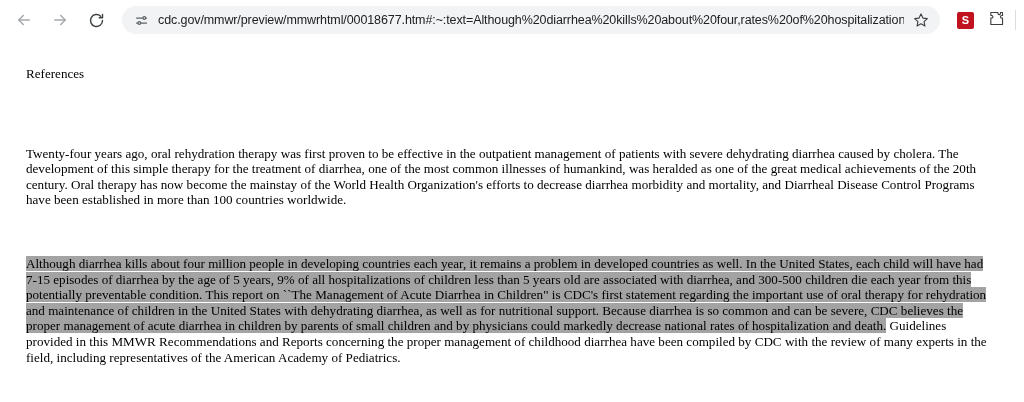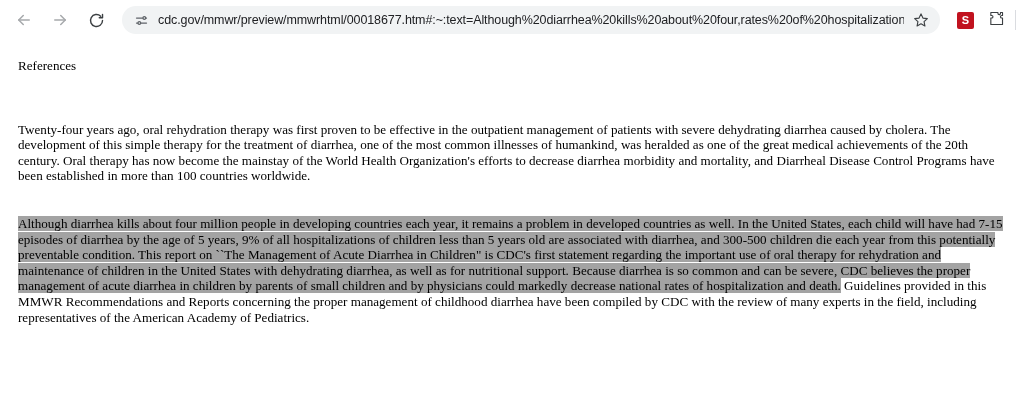--- a/index.html
+++ b/index.html
@@ -136,21 +136,21 @@
   }
   .content {
     padding: 0 12px 0 10px;
     box-sizing: border-box;
   }
   p.para {
     font-family: "Liberation Serif", serif;
     font-size: 13.1px;
     line-height: 15.6px;
     color: #000000;
-    margin: 8px;
+    margin: 16px;
     padding: 0;
     text-align: left;
   }
   .spacer-lg { height: 16px; }
   .first-gap { height: 10px; }
   mark.hl-strong {
     background: #a3a3a3;
     color: #000000;
     padding: 0;
   }

